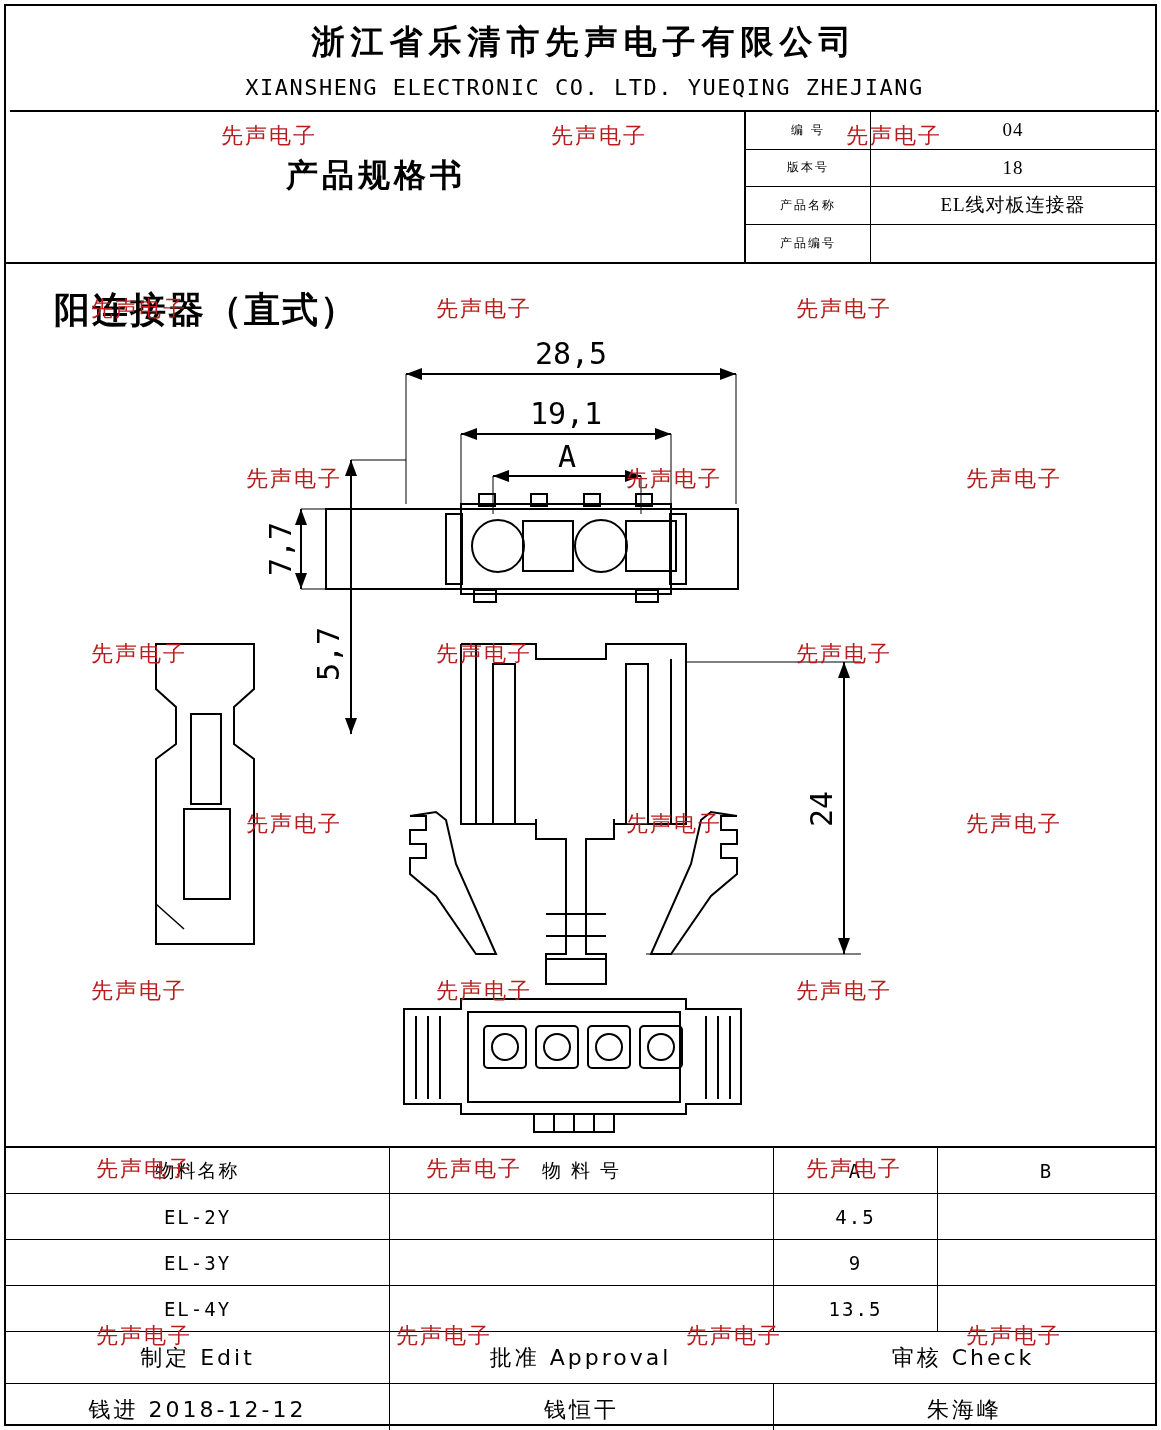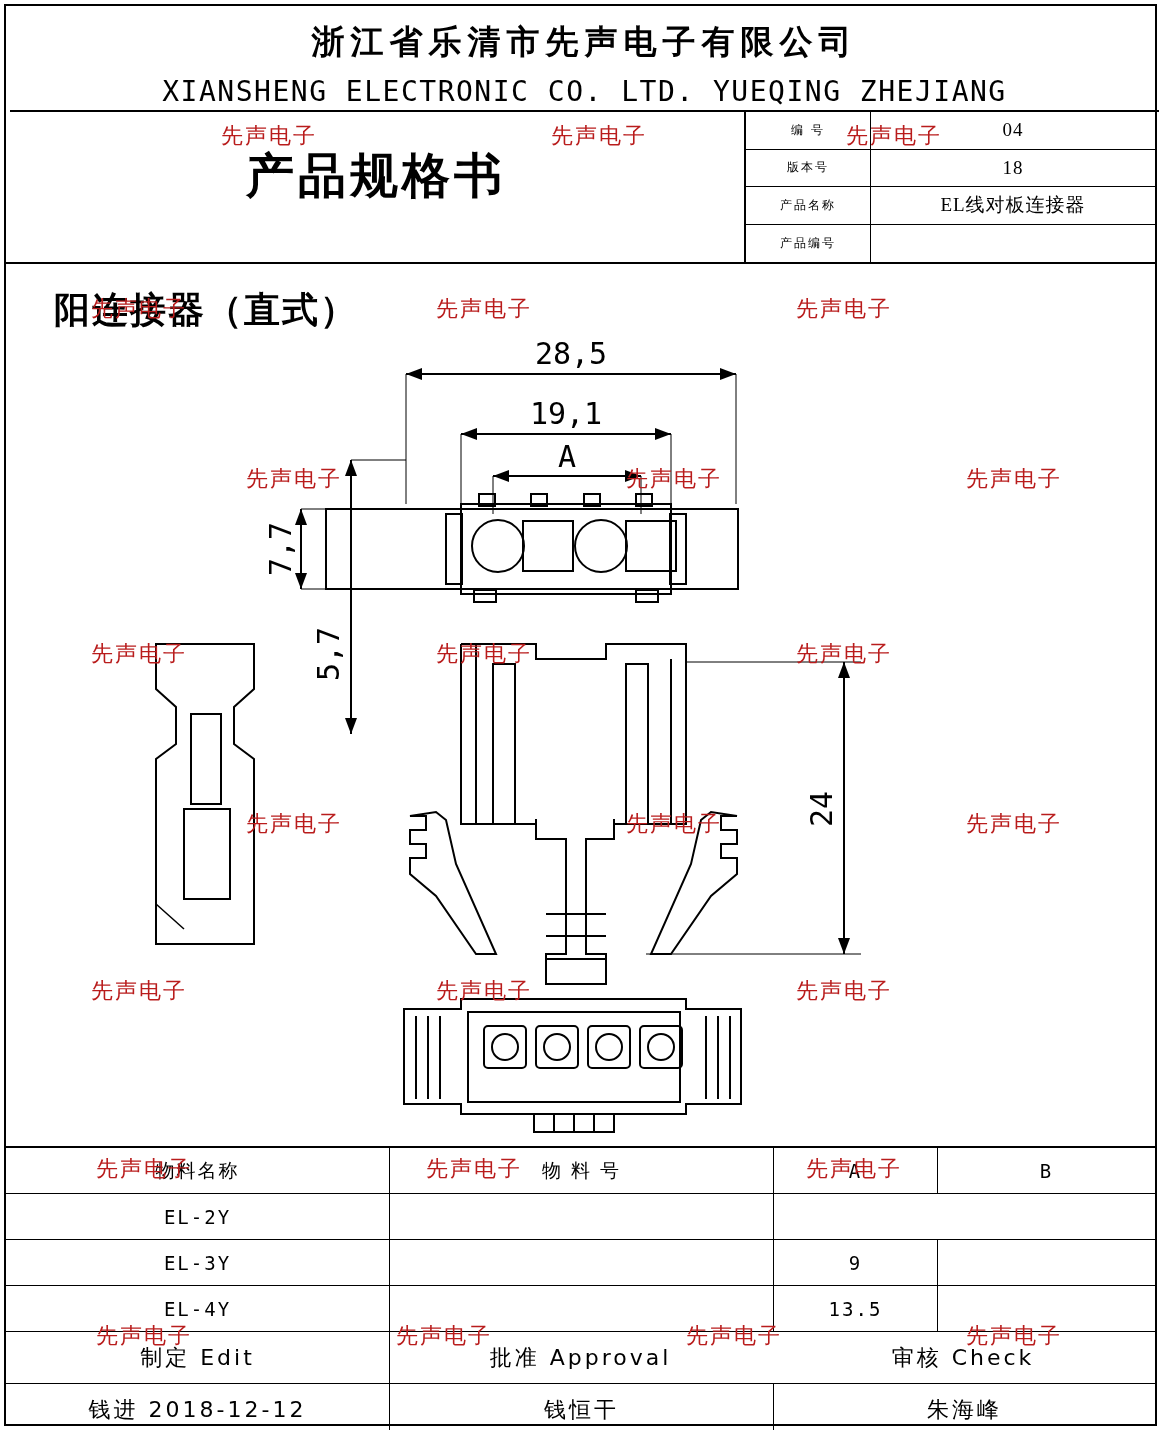--- a/index.html
+++ b/index.html
@@ -42,21 +42,21 @@
   .hdr-cn {
     font-family: "DejaVu Sans", sans-serif;
     font-size: 33px;
     font-weight: bold;
     letter-spacing: 6px;
     margin-top: 14px;
     white-space: nowrap;
   }
   .hdr-en {
     font-family: "DejaVu Sans Mono", monospace;
-    font-size: 28px;
+    font-size: 22px;
     letter-spacing: 1.5px;
     margin-top: 10px;
     white-space: nowrap;
   }
 
   
   .titleband {
     position: absolute;
     left: 0; top: 106px;
     width: 100%;
@@ -68,21 +68,21 @@
     position: absolute;
     left: 0; top: 0;
     width: 740px;
     height: 100%;
     display: flex;
     align-items: center;
     justify-content: center;
   }
   .doctitle span {
     font-family: Liberation Sans, sans-serif;
-    font-size: 48px;
+    font-size: 32px;
     font-weight: bold;
     letter-spacing: 4px;
     padding-bottom: 22px;
   }
   .metatable {
     position: absolute;
     right: 0; top: 0;
     width: 411px;
     height: 100%;
     border-left: 2px solid #000;
@@ -360,20 +360,21 @@
       <div class="brow">
         <div class="bc c1">物料名称</div>
         <div class="bc c2">物 料 号</div>
         <div class="bc c3 mono">A</div>
         <div class="bc c4 mono">B</div>
       </div>
 
       <div class="brow">
         <div class="bc c1 mono">EL-2Y</div>
         <div class="bc c2 mono"></div>
+        <div class="bc c3 mono">4.5</div>
         <div class="bc c4 mono"></div>
       </div>
 
       <div class="brow">
         <div class="bc c1 mono">EL-3Y</div>
         <div class="bc c2 mono"></div>
         <div class="bc c3 mono">9</div>
         <div class="bc c4 mono"></div>
       </div>
 

